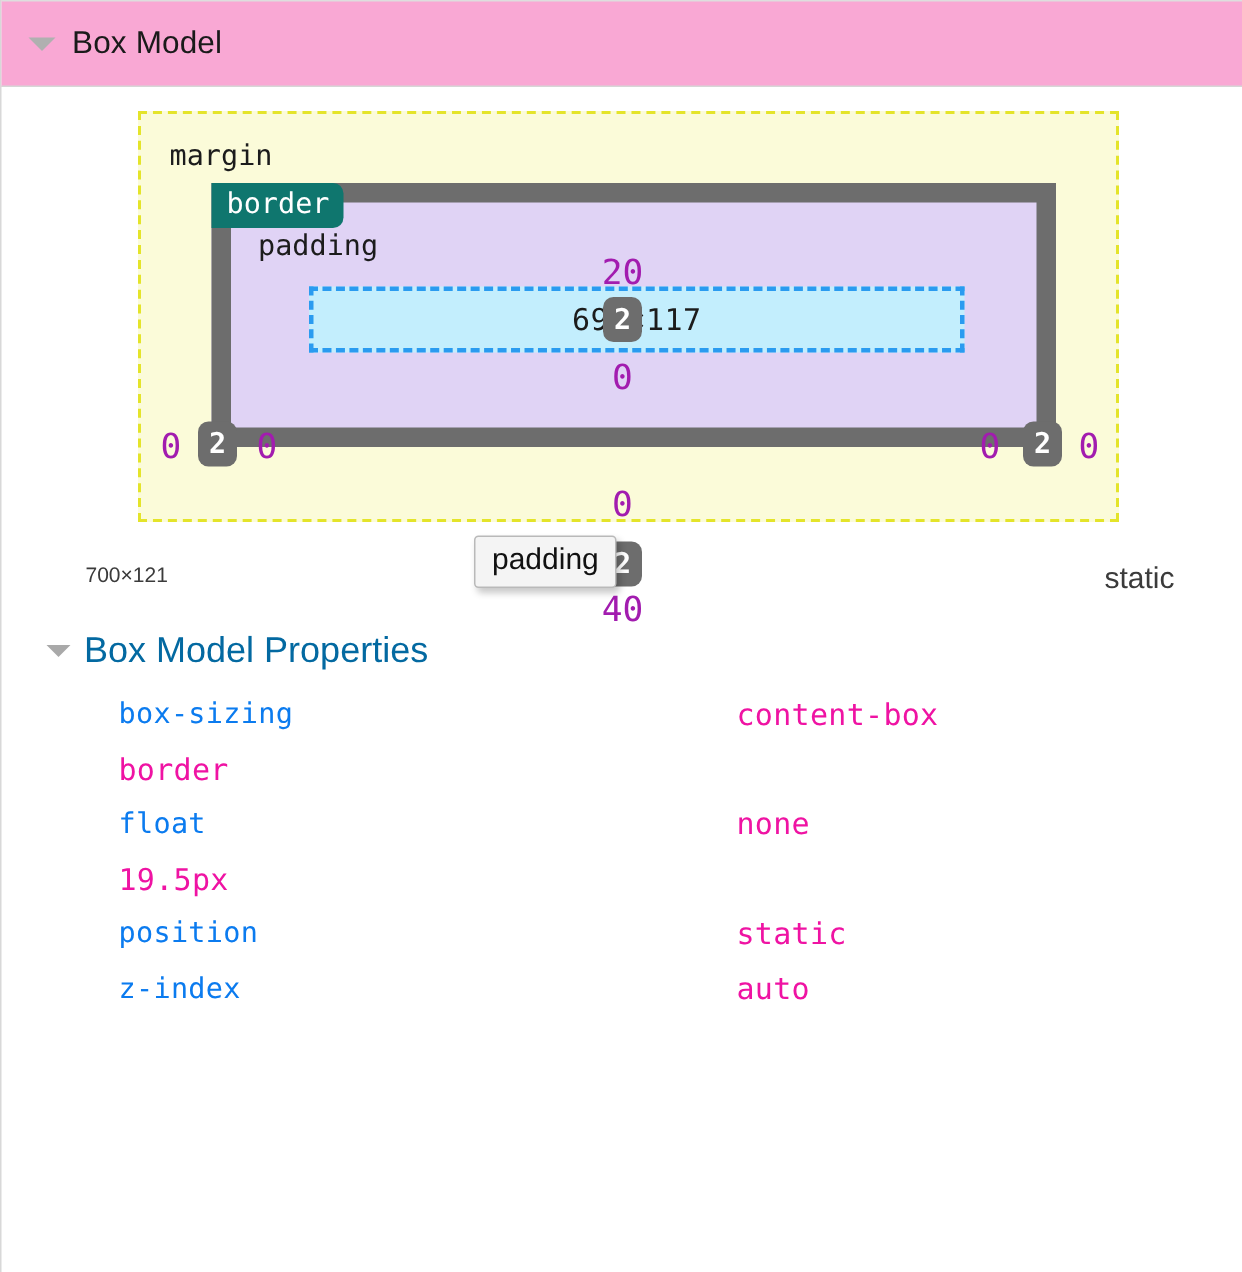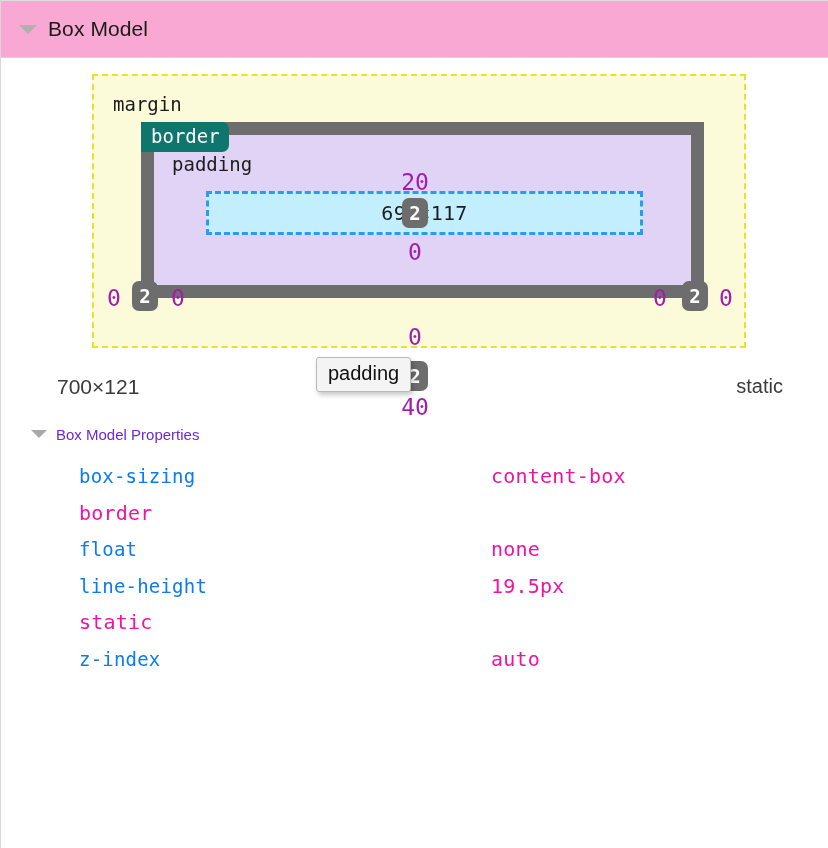--- a/index.html
+++ b/index.html
@@ -183,21 +183,21 @@
   
   .summary-row {
     position: relative;
     height: 42px;
     margin-top: 2px;
   }
   .summary-size {
     position: absolute;
     left: 56px;
     top: 0;
-    font-size: 21px;
+    font-size: 14px;
     color: #3b3b3b;
   }
   .summary-position {
     position: absolute;
     right: 45px;
     top: 0;
     font-size: 20px;
     color: #3b3b3b;
   }
 
@@ -210,22 +210,22 @@
   }
   .props-twisty {
     width: 0; height: 0;
     border-left: 8px solid transparent;
     border-right: 8px solid transparent;
     border-top: 8px solid #a9a9a9;
     margin-right: 9px;
     flex: 0 0 auto;
   }
   .props-header-title {
-    font-size: 15px;
-    color: #6d28d9;
+    font-size: 24px;
+    color: #0369a1;
   }
   .prop-list { margin-top: 7px; }
   .prop-row {
     display: flex;
     height: 36.5px;
     align-items: center;
     padding-left: 78px;
   }
   .prop-name {
     font-family: "DejaVu Sans Mono", monospace;
@@ -300,24 +300,24 @@
       <span class="prop-value">content-box</span>
     </div>
     <div class="prop-row">
       <span class="prop-value">border</span>
     </div>
     <div class="prop-row">
       <span class="prop-name">float</span>
       <span class="prop-value">none</span>
     </div>
     <div class="prop-row">
-      <span class="prop-name">line-height</span>
       <span class="prop-value">19.5px</span>
     </div>
     <div class="prop-row">
+      <span class="prop-name">position</span>
       <span class="prop-value">static</span>
     </div>
     <div class="prop-row">
       <span class="prop-name">z-index</span>
       <span class="prop-value">auto</span>
     </div>
   </div>
 
 </div>
 

